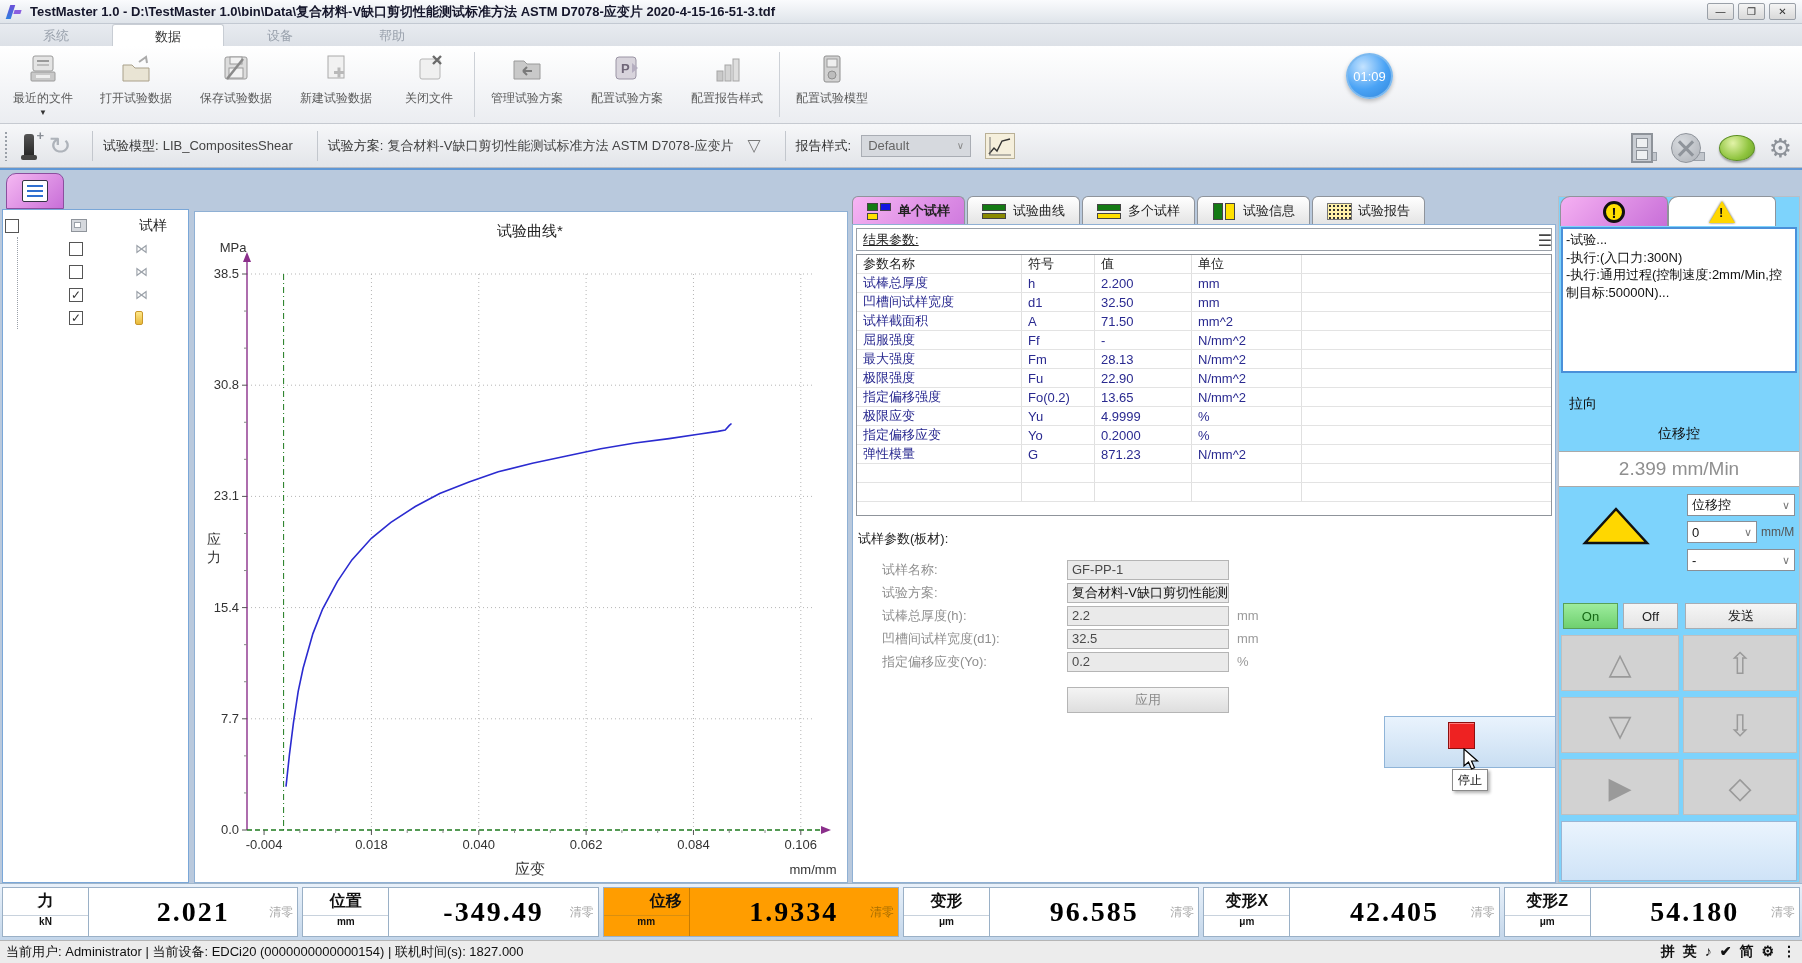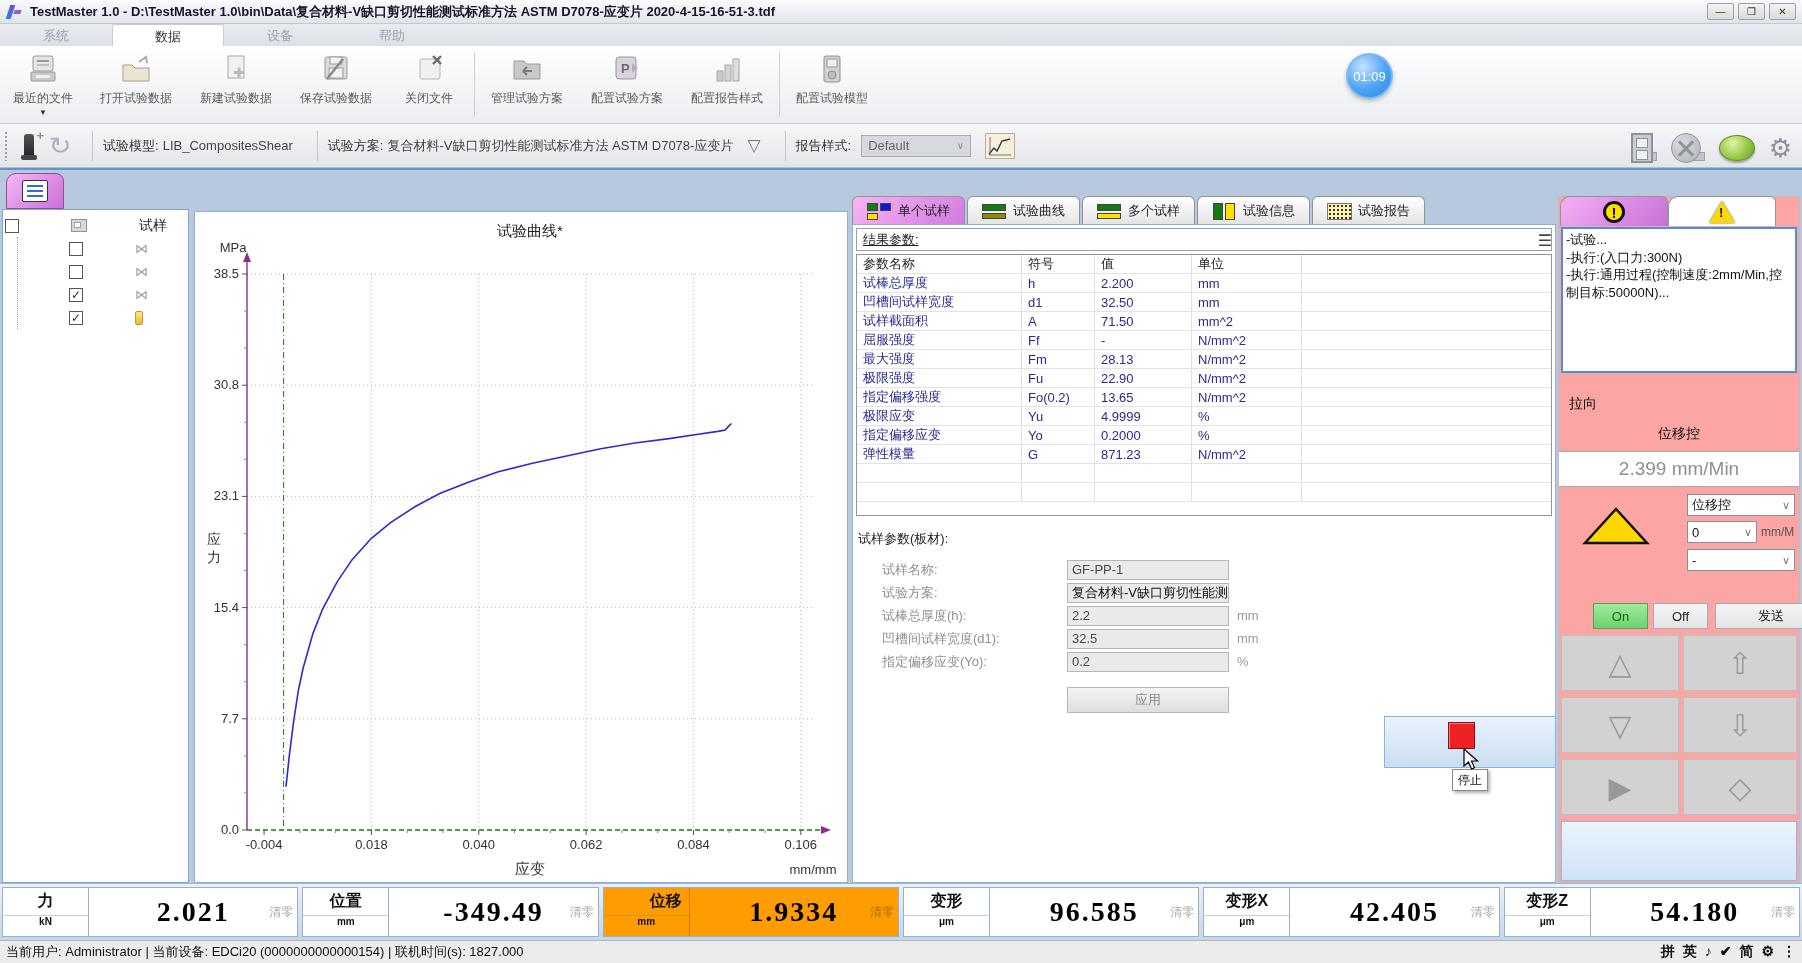--- a/index.html
+++ b/index.html
@@ -96,21 +96,21 @@
   .lamp { width:8px; height:14px; background:linear-gradient(#ffe889,#e8b93a); border:1px solid #c9972a; border-radius:2px; margin-right:5px; flex:none;}
 
   
   .chart-pane { left:194px; top:41px; width:654px; height:672px; border:1px solid #8fb0d4; }
 
   
   .ctabs { position:absolute; left:852px; top:26px; height:29px; display:flex; }
   .ctab { width:113px; height:29px; border:1px solid #8f949b; border-bottom:none; border-radius:6px 6px 0 0;
     background:linear-gradient(#ffffff,#e3e3e3); display:flex; align-items:center; justify-content:center;
     gap:5px; font-size:13px; color:#222; margin-right:2px; }
-  .ctab.active { background:linear-gradient(135deg,#f7b5f3,#cf7ade); font-weight:normal; }
+  .ctab.active { background:linear-gradient(135deg,#f7b5f3,#cf7ade); font-weight:bold; }
   .cico { width:26px; height:17px; position:relative; flex:none;}
   .cico div{ position:absolute; }
   .center-pane { left:852px; top:54px; width:704px; height:659px; border:1px solid #8fb0d4; padding:3px; }
   .res-head { border:1px solid #9aa0a8; background:#fff; height:23px; font-size:13px; color:#222;
     display:flex; align-items:center; padding:0 6px; position:relative;text-decoration:underline;}
   .hamb { position:absolute; right:-1px; top:2px; font-size:16px; color:#444; }
   .res-table { border:1px solid #8f949b; margin-top:3px; height:262px; position:relative; overflow:hidden; font-size:13px; color:#2a2a90;}
   .rt-row { display:flex; height:19px; align-items:center; border-bottom:1px solid #e3e3e3;}
   .rt-row.hd { color:#222; }
   .rt-c { padding-left:6px; border-right:1px solid #e0e0e0; height:100%; display:flex; align-items:center;}
@@ -141,21 +141,21 @@
     border:2px solid #4a90d9; font-size:13px; color:#111; padding:2px 3px; line-height:1.35;
     font-family:"Liberation Sans",sans-serif; }
   .rp-lab { font-size:14px; color:#111; }
   .speedbox { position:absolute; left:0; top:254px; width:240px; height:36px; background:#fff;
     border-top:1px solid #aaa; border-bottom:1px solid #aaa; color:#8f8f8f; font-size:19px;
     display:flex; align-items:center; justify-content:center; }
   .sel { background:#fff; border:1px solid #8a8f96; height:22px; font-size:13px; color:#111;
     display:flex; align-items:center; justify-content:space-between; padding:0 4px; }
   .sel .chev{ color:#777; font-size:11px; }
   .btn { border:1px solid #a8adb4; background:linear-gradient(#f6f6f6,#e4e4e4); font-size:13px;
-    color:#222; display:flex; align-items:center; justify-content:center;margin-left:30px; }
+    color:#222; display:flex; align-items:center; justify-content:center; }
   .btn.on { background:linear-gradient(#9dec9d,#6fd06f); color:#156915; border-color:#58a058; }
   .gbtn { background:#d2d2d2; border:1px solid #c0c0c0; display:flex; align-items:center; justify-content:center;
     color:#9a9a9a; }
   .bluebar { position:absolute; left:2px; top:624px; width:236px; height:60px;
     background:linear-gradient(#eaf4fd,#cfe3f7); border:1px solid #9ab6d4; }
 
   
   .stopstrip { position:absolute; left:1384px; top:716px; width:172px; height:52px; z-index:10;
     background:linear-gradient(#e9f3fd,#c9def2); border:1px solid #8fb4d8; }
   .stopbtn { position:absolute; left:63px; top:5px; width:27px; height:27px; background:#ee2222;
@@ -233,37 +233,37 @@
           <svg width="34" height="32">
             <path d="M4 12 h9 l3 3 h14 v13 h-26 z" fill="#e9e4d4" stroke="#a9a08a"></path>
             <path d="M20 9 l7 -5 l1 6" fill="none" stroke="#aaa" stroke-width="2"></path>
           </svg>
         </div>
         <div class="rlb">打开试验数据</div>
       </div>
       <div class="rb wide">
         <div class="ric">
           <svg width="34" height="32">
-            <rect x="9" y="3" width="16" height="22" fill="#f1f1f1" stroke="#aaa"></rect>
-            <rect x="15" y="18" width="10" height="3" fill="#b9b9b9"></rect>
-            <rect x="18.5" y="14.5" width="3" height="10" fill="#b9b9b9"></rect>
-          </svg>
-        </div>
-        <div class="rlb">新建试验数据</div>
-      </div>
-      <div class="rb wide">
-        <div class="ric">
-          <svg width="34" height="32">
             <rect x="6" y="4" width="22" height="22" rx="2" fill="#dcdcdc" stroke="#9a9a9a"></rect>
             <rect x="11" y="4" width="12" height="7" fill="#f2f2f2" stroke="#9a9a9a"></rect>
             <rect x="10" y="15" width="14" height="10" fill="#f2f2f2" stroke="#9a9a9a"></rect>
             <line x1="8" y1="26" x2="24" y2="6" stroke="#8a8a8a" stroke-width="2.5"></line>
           </svg>
         </div>
         <div class="rlb">保存试验数据</div>
+      </div>
+      <div class="rb wide">
+        <div class="ric">
+          <svg width="34" height="32">
+            <rect x="9" y="3" width="16" height="22" fill="#f1f1f1" stroke="#aaa"></rect>
+            <rect x="15" y="18" width="10" height="3" fill="#b9b9b9"></rect>
+            <rect x="18.5" y="14.5" width="3" height="10" fill="#b9b9b9"></rect>
+          </svg>
+        </div>
+        <div class="rlb">新建试验数据</div>
       </div>
       <div class="rb">
         <div class="ric">
           <svg width="34" height="32">
             <rect x="8" y="6" width="20" height="20" rx="2" fill="#f0f0f0" stroke="#b5b5b5"></rect>
             <path d="M20 2 l8 0 M24 -1 l0 7" stroke="none"></path>
             <path d="M21 3 L29 11 M29 3 L21 11" stroke="#6a6a6a" stroke-width="2.4"></path>
           </svg>
         </div>
         <div class="rlb">关闭文件</div>
@@ -632,21 +632,21 @@
     <div class="rtabs">
       <div class="rtab active">
           <div class="excl">!</div>
         </div>
       <div class="rtab">
           <div class="warn">
             <span>!</span>
           </div>
         </div>
     </div>
-    <div class="pane right-pane" style="background:#fca5a5;">
+    <div class="pane right-pane" style="background:#7dd3fc;">
       <div class="logbox" id="logBox">
           <div>-试验...</div>
           <div>-执行:(入口力:300N)</div>
           <div>-执行:通用过程(控制速度:2mm/Min,控制目标:50000N)...</div>
         </div>
       <div class="rp-lab abs" style="left:10px; top:198px;">拉向</div>
       <div class="rp-lab abs" style="left:0; top:228px; width:240px; text-align:center;">位移控</div>
       <div class="speedbox">2.399 mm/Min</div>
       <svg class="abs" style="left:22px; top:308px;" width="70" height="42">
         <polygon points="35,4 66,38 4,38" fill="#ffd700" stroke="#111" stroke-width="2.5"></polygon>

